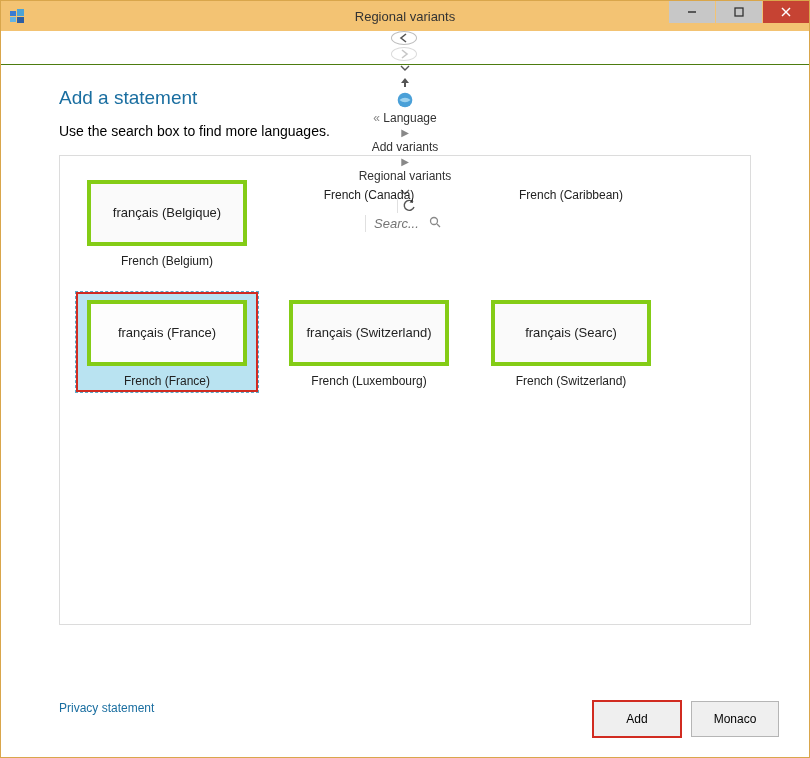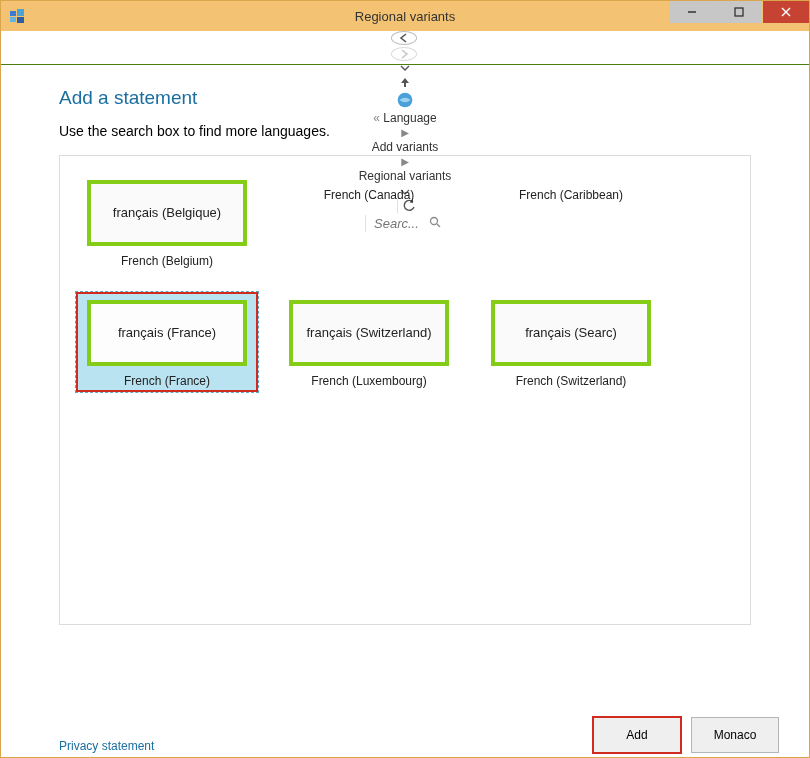--- a/index.html
+++ b/index.html
@@ -162,22 +162,22 @@
   .lang-cell.selected .lang-caption { text-decoration: underline dotted transparent; }
   
   .red-box {
     position:absolute;
     border:2px solid #d12b20;
     pointer-events:none;
   }
   
   .footer {
     height:56px;
-    display:flex; align-items:flex-end;
-    padding:0 30px 4px 58px;
+    display:flex; align-items:flex-start;
+    padding:0 30px 12px 58px;
   }
   .privacy-link {
     color:#1a6ea0; font-size:12px;
     text-decoration:none;
   }
   .footer-spacer { flex:1; }
   .btn {
     width:88px; height:36px;
     border:1px solid #b5b5b5;
     background:#efefef;

